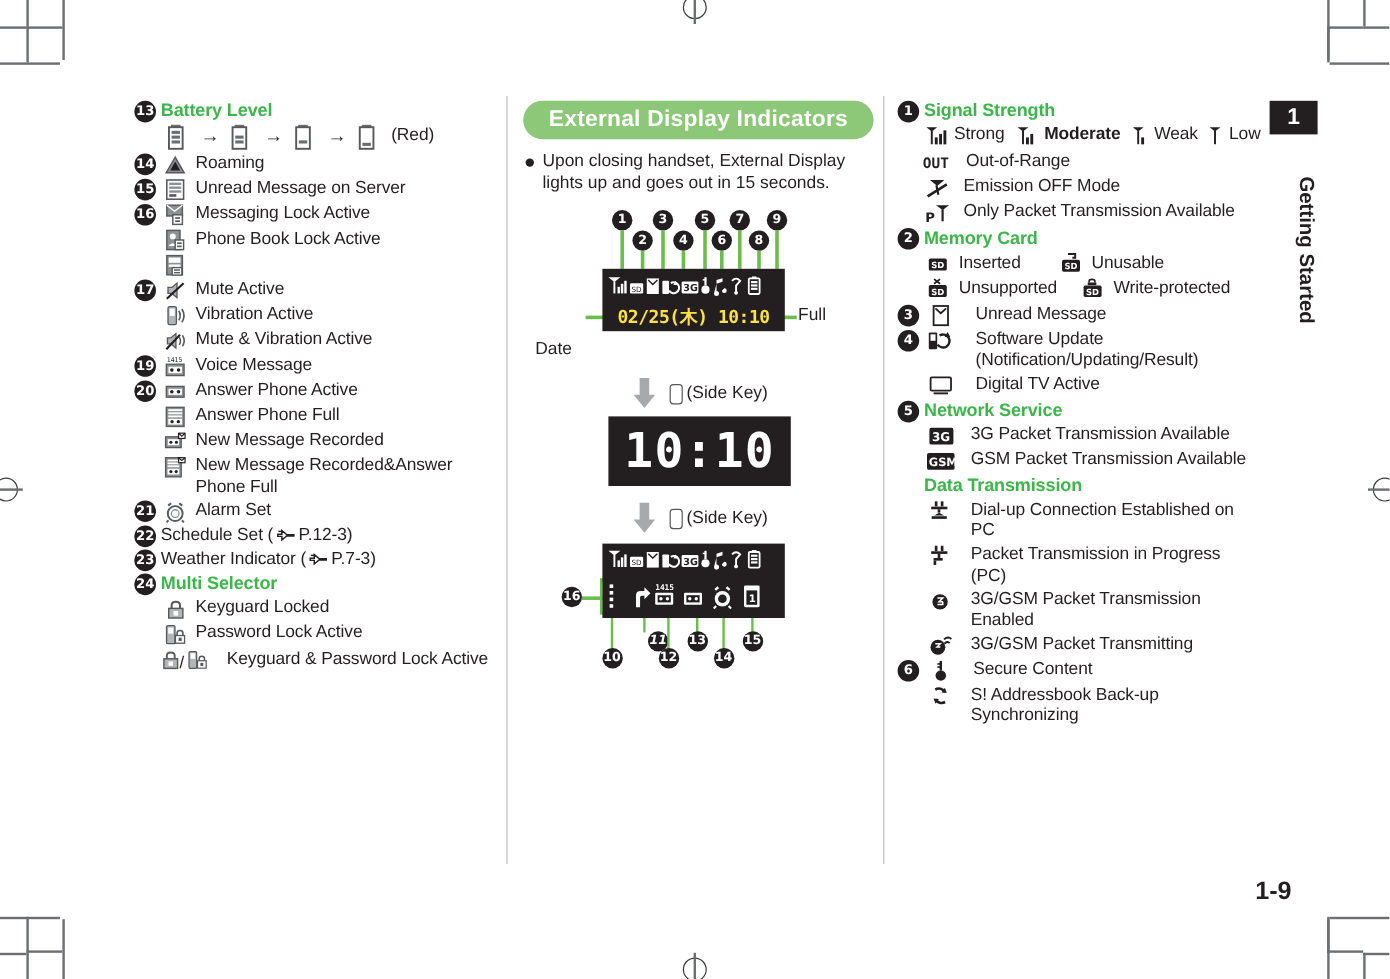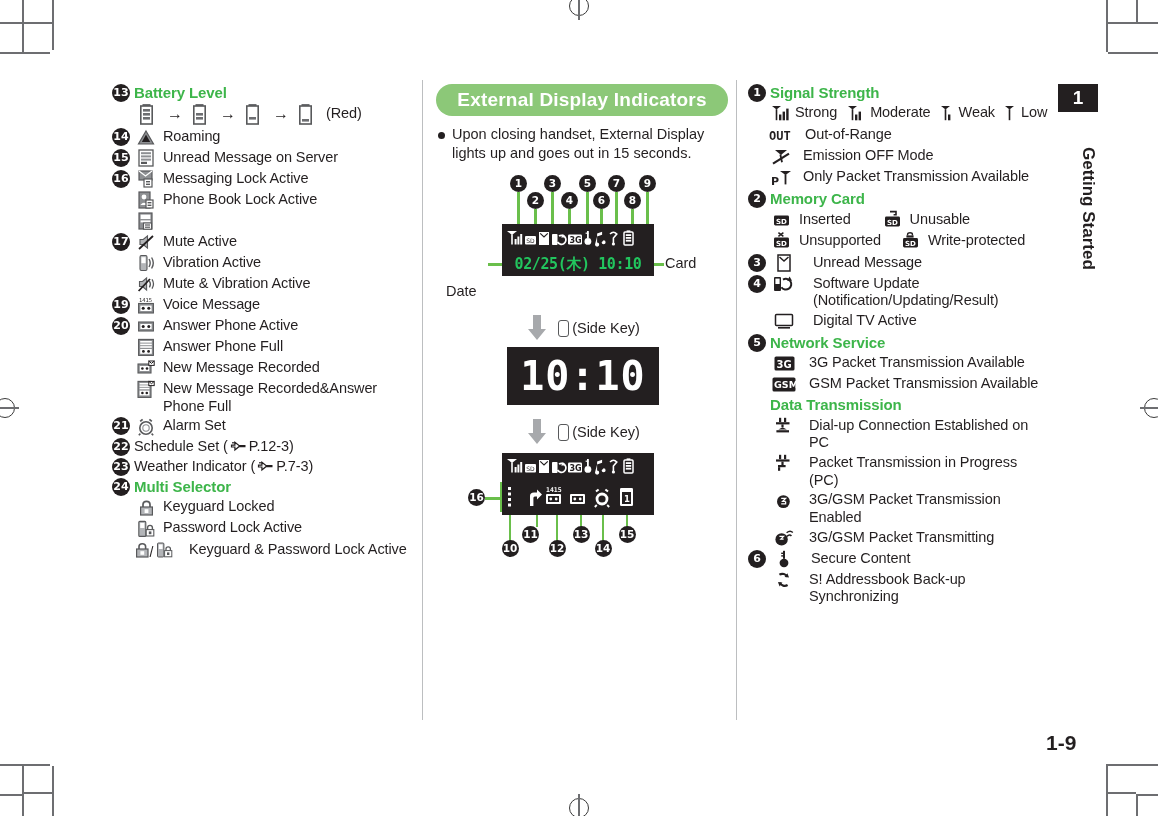--- a/index.html
+++ b/index.html
@@ -484,21 +484,21 @@
       <div class="leader" style="left:150.3px;top:17px;height:32px;"></div>
       <div class="leader" style="left:179.3px;top:17px;height:32px;"></div>
       <div class="leader" style="left:210.3px;top:17px;height:32px;"></div>
       <div class="leader" style="left:98.3px;top:34px;height:15px;"></div>
       <div class="leader" style="left:132.3px;top:34px;height:15px;"></div>
       <div class="leader" style="left:164.3px;top:34px;height:15px;"></div>
       <div class="leader" style="left:195.3px;top:34px;height:15px;"></div>
 
       <div class="date-label" style="position:absolute;left:10px;top:80px;margin-top:28px;">Date</div>
       <div class="leader-h" style="left:52px;top:88px;width:22px;"></div>
-      <div class="date-label" style="position:absolute;left:229px;top:80px;">Card</div>
+      <div class="date-label" style="position:absolute;left:229px;top:80px;">Full</div>
       <div class="leader-h" style="left:202px;top:88px;width:26px;"></div>
 
       <div class="lcd" style="position:absolute;left:66px;top:49px;width:152px;height:52px;">
 
         <svg width="152" height="28" viewBox="0 0 152 28" style="position:absolute;left:0;top:2px;">
           <g fill="#ffffff">
 
             <path d="M5,5 h10 l-5,4 z"></path>
               <rect x="9.2" y="8.5" width="1.6" height="10"></rect>
             <rect x="12.6" y="13" width="2" height="5.5"></rect>
@@ -529,21 +529,21 @@
             <circle cx="111.4" cy="18" r="1.6"></circle>
 
             <rect x="122" y="6" width="9" height="13" rx="1" fill="none" stroke="#ffffff" stroke-width="1.5"></rect>
             <rect x="124.6" y="4.4" width="3.8" height="1.6"></rect>
             <rect x="123.8" y="8.2" width="5.4" height="1.8"></rect>
               <rect x="123.8" y="11" width="5.4" height="1.8"></rect>
               <rect x="123.8" y="13.8" width="5.4" height="1.8"></rect>
           </g>
         </svg>
 
-        <div style="position:absolute;left:0;top:30px;width:152px;height:20px;display:flex;align-items:center;justify-content:center;color:#22c55e;font-family:'DejaVu Sans Mono',monospace;font-size:15px;font-weight:bold;letter-spacing:-0.4px;">02/25(木) 10:10</div>
+        <div style="position:absolute;left:0;top:30px;width:152px;height:20px;display:flex;align-items:center;justify-content:center;color:#fde047;font-family:'DejaVu Sans Mono',monospace;font-size:15px;font-weight:bold;letter-spacing:-0.4px;">02/25(木) 10:10</div>
       </div>
     </div>
 
     <div class="arrowrow">
       <svg width="22" height="26" viewBox="0 0 22 26">
         <path d="M7,0 h8 v14 h5 l-9,11 l-9,-11 h5 z" fill="#a7a9ac"></path>
       </svg>
       <span class="sidekey">
         <span class="keyglyph"></span>
         <span>(Side Key)</span>
@@ -633,21 +633,21 @@
             <rect x="120" y="9" width="9" height="12" fill="#231f20"></rect>
             <text x="122" y="19" font-size="8.5" font-weight="bold" font-family="DejaVu Sans, sans-serif" fill="#ffffff">1</text>
           </g>
         </svg>
       </div>
 
       <div class="leader" style="left:73px;top:64px;height:26px;"></div>
       <div class="callout" style="left:65.5px;top:89px;">10</div>
 
       <div class="leader" style="left:100px;top:64px;height:12px;"></div>
-      <div class="callout" style="left:86px;top:75px;">11</div>
+      <div class="callout" style="left:104px;top:75px;font-style:italic;">11</div>
 
       <div class="leader" style="left:120px;top:64px;height:26px;"></div>
       <div class="callout" style="left:112.5px;top:89px;">12</div>
 
       <div class="leader" style="left:144px;top:64px;height:12px;"></div>
       <div class="callout" style="left:136.5px;top:75px;">13</div>
 
       <div class="leader" style="left:166px;top:64px;height:26px;"></div>
       <div class="callout" style="left:158.5px;top:89px;">14</div>
 
@@ -676,21 +676,21 @@
       </span>
       <span class="txt" style="margin-right:8px;">Strong</span>
       <span class="ico" style="width:20px;">
         <svg width="17" height="19" viewBox="0 0 17 19">
             <path d="M1,2 h9 l-4.5,3.6 z" fill="#231f20"></path>
             <rect x="4.7" y="5.2" width="1.6" height="11" fill="#231f20"></rect>
             <rect x="8" y="10.5" width="2.4" height="5.8" fill="#231f20"></rect>
             <rect x="11.6" y="7.6" width="2.4" height="8.7" fill="#231f20"></rect>
           </svg>
       </span>
-      <span class="txt" style="margin-right:8px;">Moderate</span>
+      <span class="txt" style="margin-right:8px;font-weight:bold;">Moderate</span>
       <span class="ico" style="width:15px;">
         <svg width="13" height="19" viewBox="0 0 13 19">
             <path d="M1,2 h9 l-4.5,3.6 z" fill="#231f20"></path>
             <rect x="4.7" y="5.2" width="1.6" height="11" fill="#231f20"></rect>
             <rect x="8" y="10.5" width="2.4" height="5.8" fill="#231f20"></rect>
           </svg>
       </span>
       <span class="txt" style="margin-right:8px;">Weak</span>
       <span class="ico" style="width:13px;">
         <svg width="11" height="19" viewBox="0 0 11 19">

